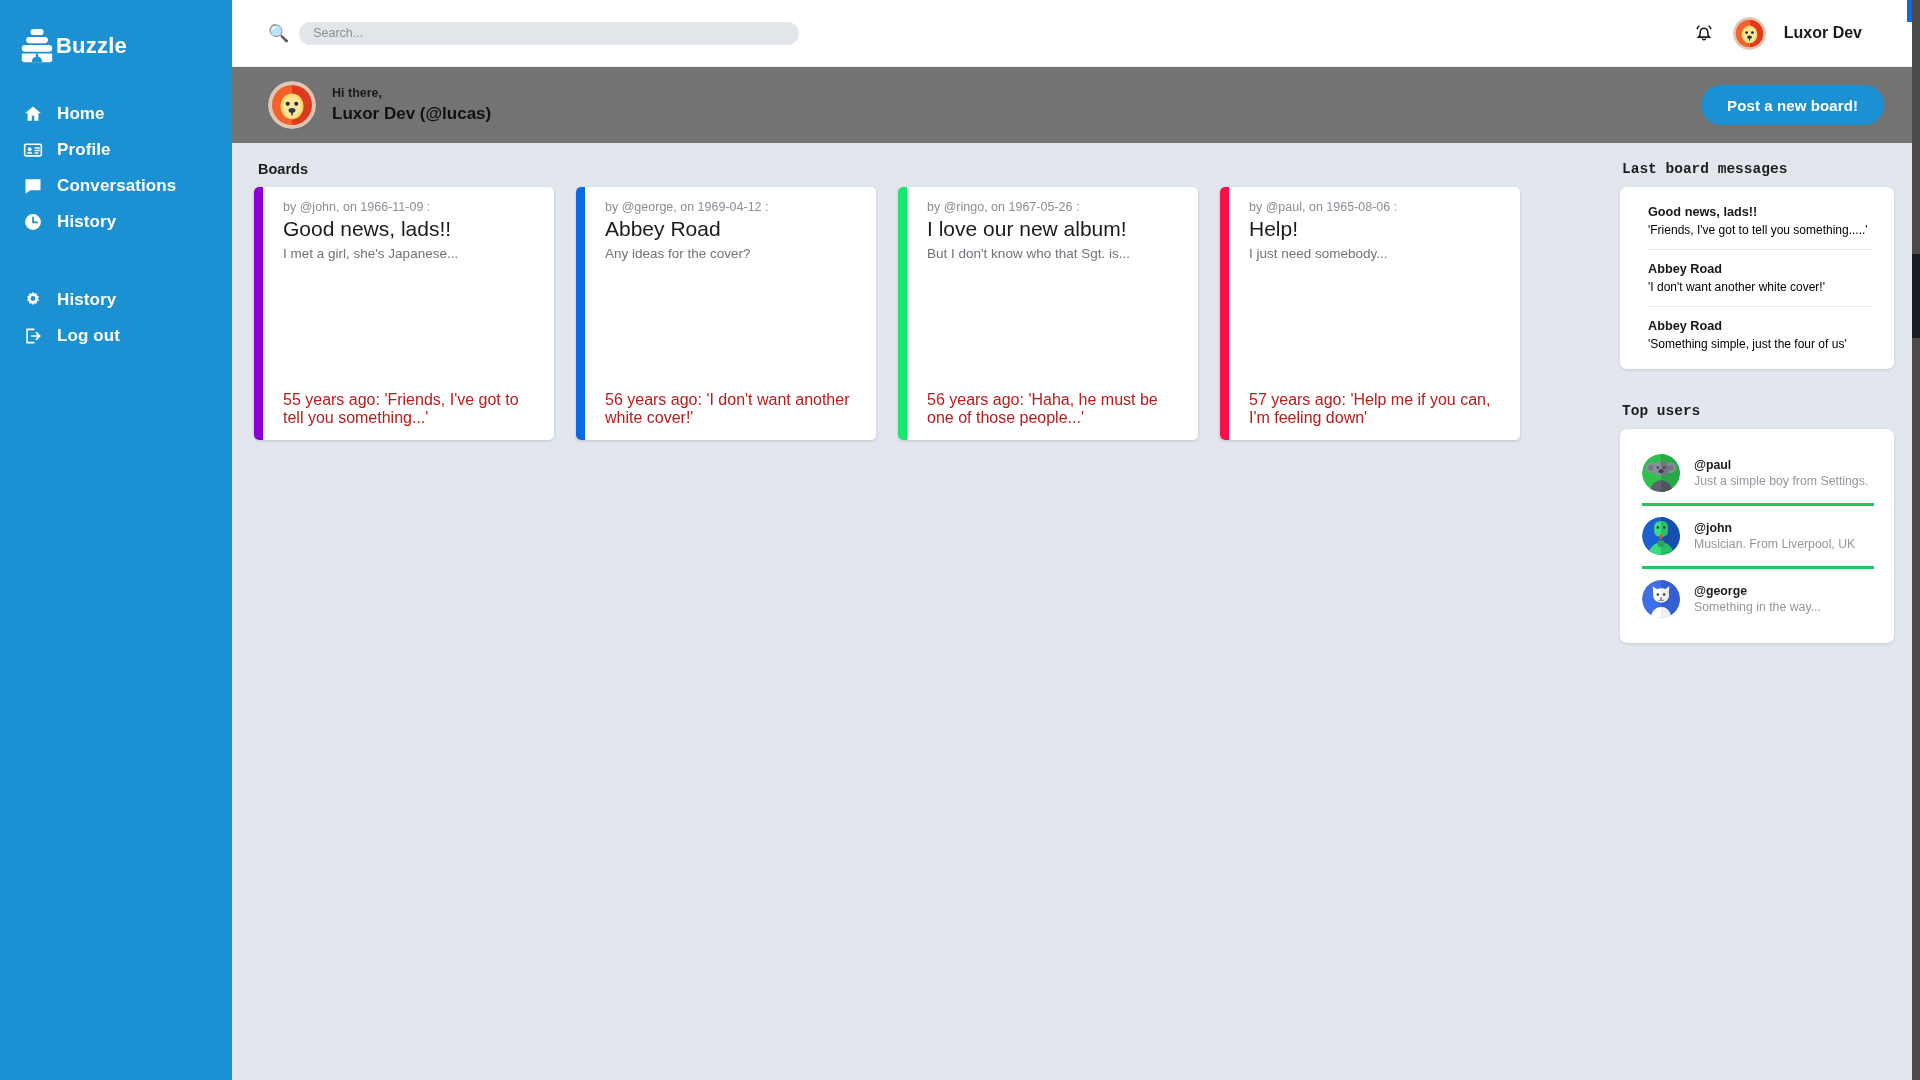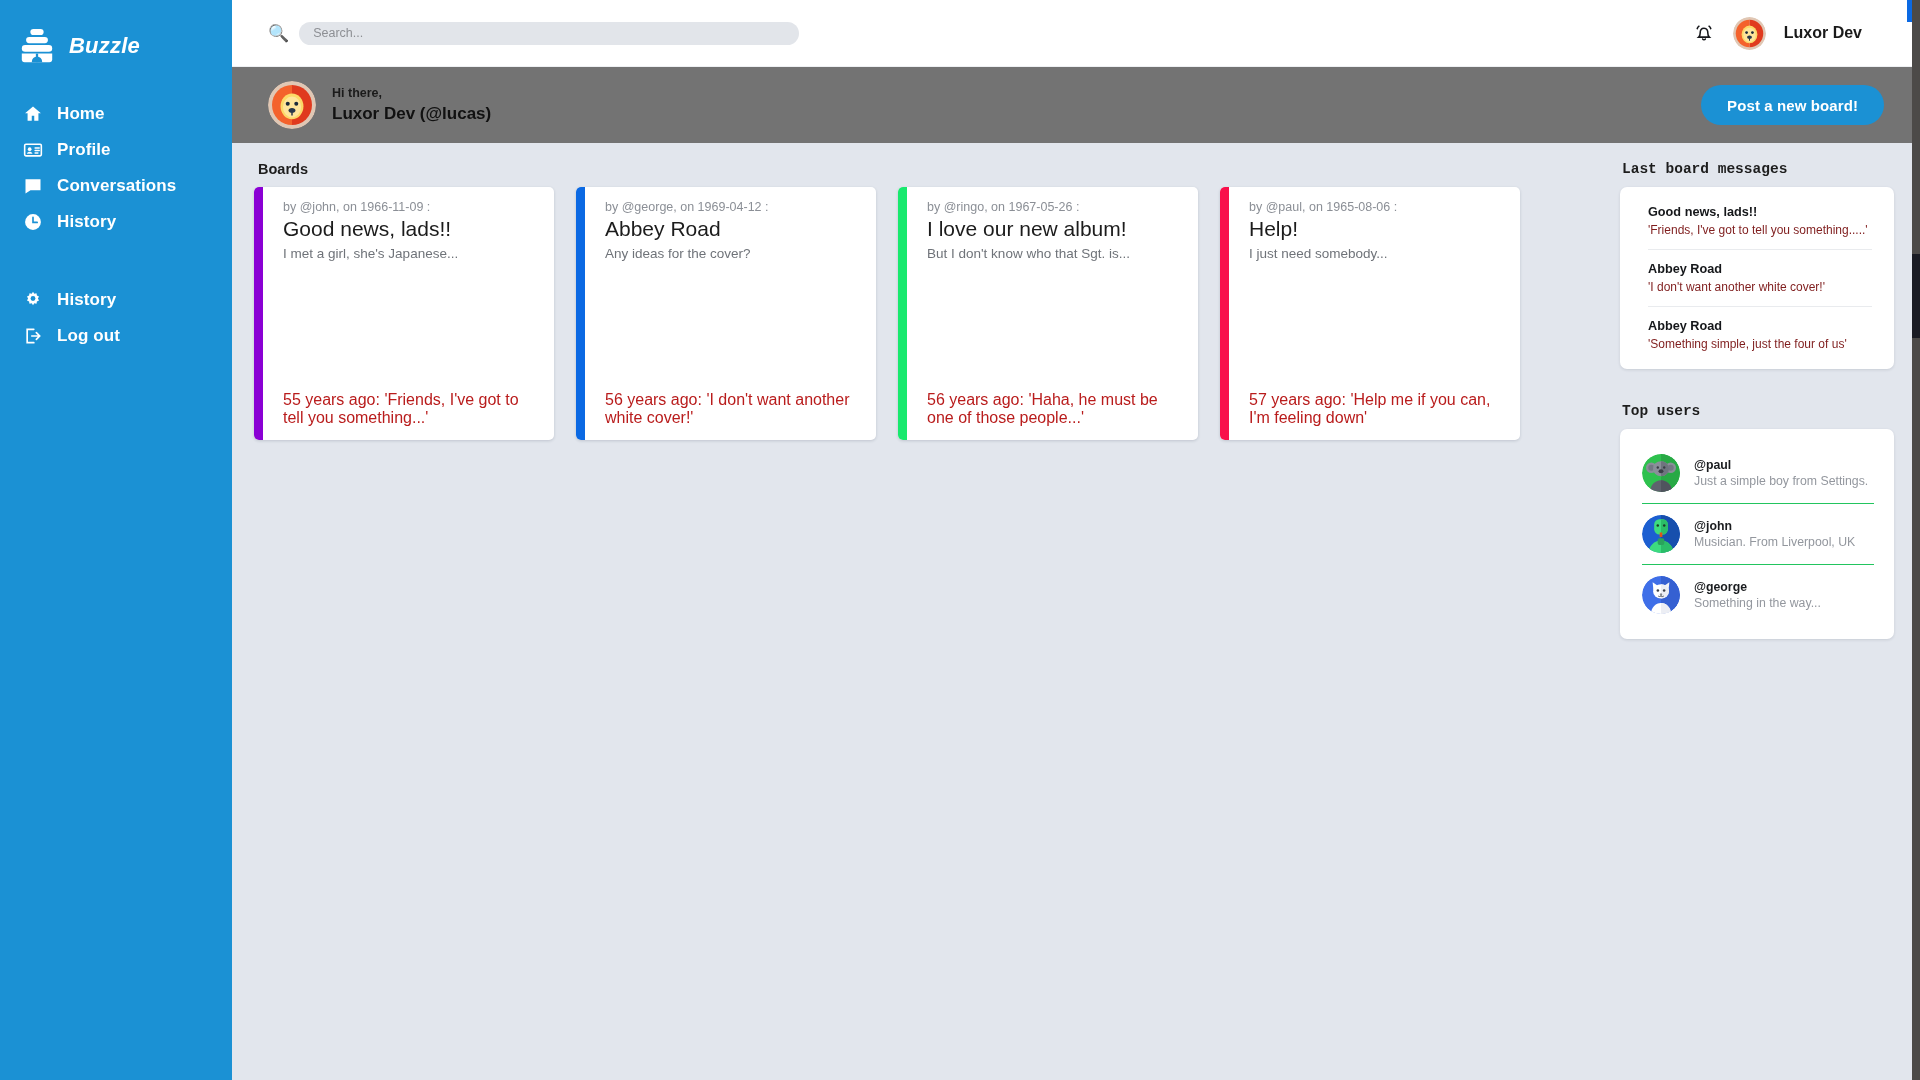--- a/index.html
+++ b/index.html
@@ -19,24 +19,22 @@
     height: 1080px;
     background: #1b91d4;
     color: #ffffff;
     padding-top: 14px;
     position: relative;
     z-index: 5;
   }
   .brand {
     display: flex;
     align-items: center;
-    gap: 13px;
     padding: 8px 0 0 18px;
     height: 56px;
-    font-style: italic;
   }
   .brand-logo { width: 38px; height: 38px; display:block; }
   .brand-name {
     font-size: 22px;
     font-weight: bold;
     letter-spacing: .2px;
     color:#fff;
   }
   .nav { margin-top: 26px; }
   .nav-item {
@@ -189,30 +187,30 @@
   .panel {
     background: #ffffff;
     border-radius: 7px;
     box-shadow: 0 1px 3px rgba(40,50,70,0.14);
     padding: 6px 22px 6px 28px;
   }
   .panel.users { padding: 14px 20px 14px 22px; }
   .msg-item { padding: 12px 0 12px 0; border-bottom: 1px solid #e9ebee; }
   .msg-item:last-child { border-bottom: none; }
   .msg-title { font-size: 12.7px; font-weight: bold; color: #15171a; margin-bottom: 4px; }
-  .msg-text { font-size: 12px; color: #7f1d1d; }
+  .msg-text { font-size: 12px; color: #000000; }
 
   .spacer-mid { height: 34px; }
 
   .user-item {
     display: flex;
     align-items: center;
     gap: 14px;
     padding: 11px 0;
-    border-bottom: 1px solid #22c55e;
+    border-bottom: 3px solid #22c55e;
   }
   .user-item:last-child { border-bottom: none; }
   .user-avatar { width: 38px; height: 38px; border-radius: 50%; overflow: hidden; flex: 0 0 38px; }
   .user-avatar svg { display: block; }
   .user-handle { font-size: 12.3px; font-weight: bold; color: #1a1c1f; }
   .user-bio { font-size: 12.3px; color: #93979e; margin-top: 2px; }
 
   
   .scroll-track {
     position: absolute;

